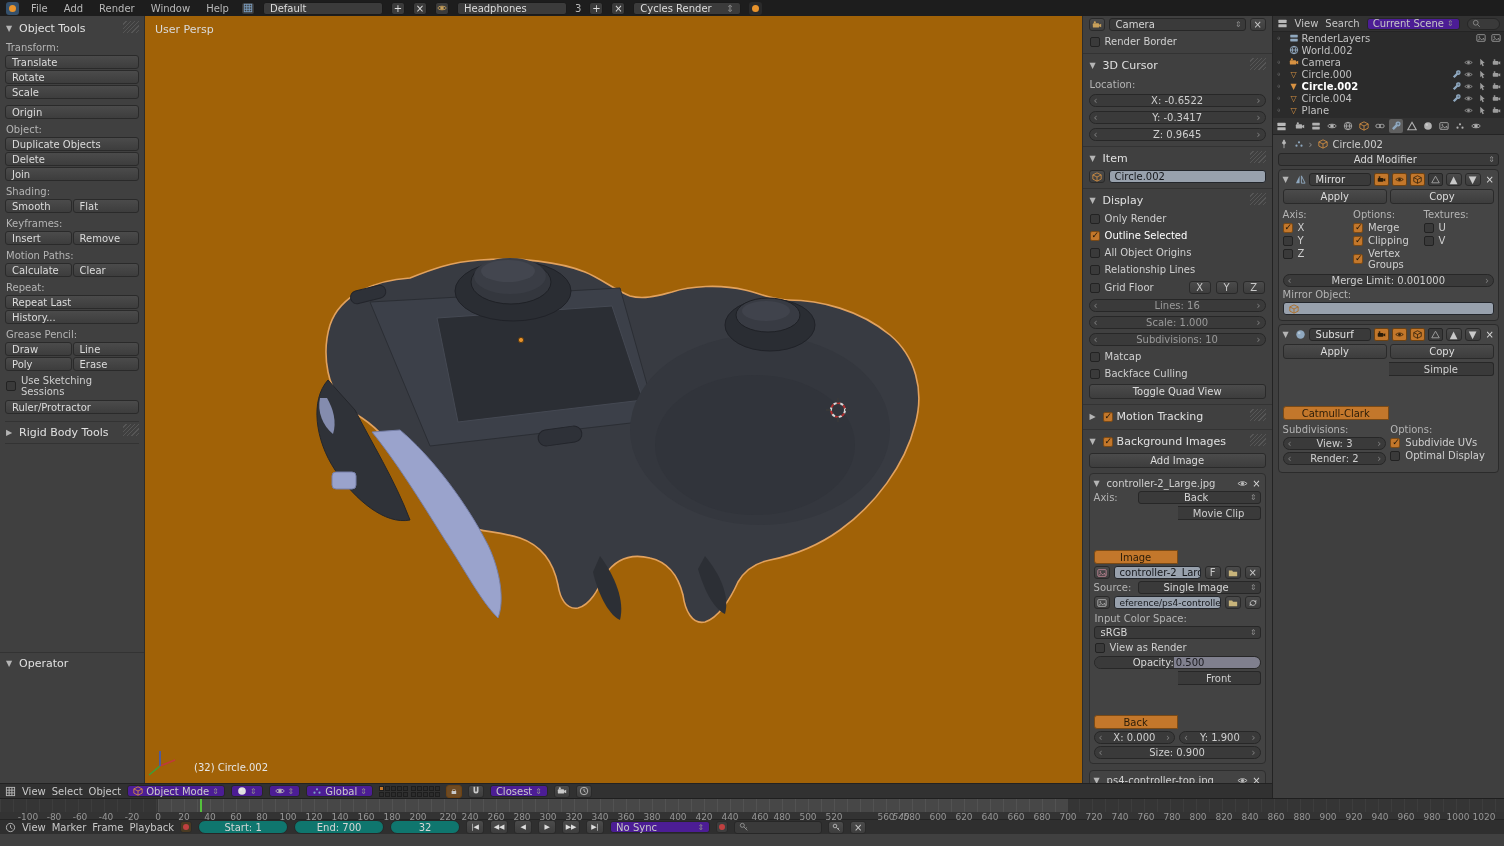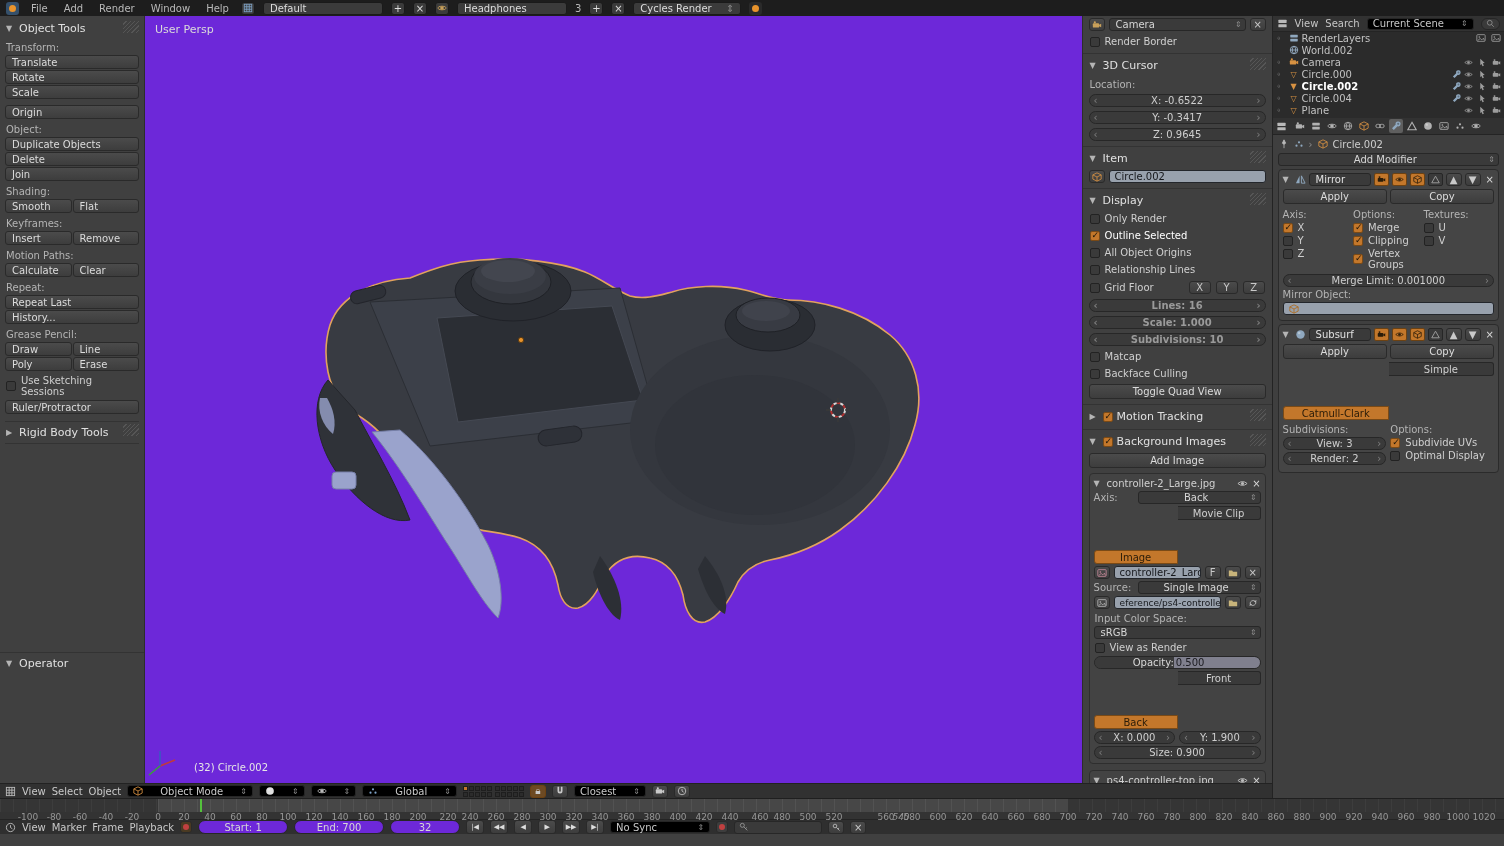--- a/index.html
+++ b/index.html
@@ -43,35 +43,35 @@
   .pair{display:flex;gap:1px;margin-bottom:1px;}
   .pair .tbtn{flex:1;margin:0;}
   .cbrow{display:flex;align-items:center;gap:5px;margin:3px 1px;color:#cfcfcf;}
   .cb{width:10px;height:10px;border:1px solid #222;background:#3a3a3a;border-radius:2px;position:relative;flex:none;}
   .cb.on{background:var(--accent);border-color:#7a4a16;}
   .cb.on::after{content:"✓";position:absolute;top:-2px;left:1px;font-size:9px;color:#1d1509;font-weight:bold;}
   .collapsed{border-top:1px solid #333;border-bottom:1px solid #333;margin-top:6px;padding:4px 1px;}
   .operator-pnl{position:absolute;left:0;right:0;top:636px;border-top:1px solid #333;padding:4px 6px;}
 
   
-  .viewport{flex:1;background:#6d28d9;position:relative;overflow:hidden;}
+  .viewport{flex:1;background:#a16207;position:relative;overflow:hidden;}
   .vp-label{position:absolute;left:10px;top:7px;color:#dadada;font-size:11px;}
   .vp-object{position:absolute;left:40px;bottom:10px;color:#e6e6e6;font-size:10px;margin-left:9px;}
   .vp-svg{position:absolute;inset:0;}
 
   
   .npanel{width:190px;background:#404040;border-left:1px solid #2d2d2d;padding:0 6px;
           overflow:hidden;display:flex;flex-direction:column;}
   .np-sep{border-top:1px solid #333;margin:3px -6px 2px -6px;}
   .row{display:flex;align-items:center;gap:4px;margin:2px 0;}
   .num{flex:1;height:13px;background:#3a3a3a;border:1px solid #272727;border-radius:7px;
        display:flex;align-items:center;justify-content:center;color:#cfcfcf;position:relative;}
   .num::before{content:"‹";position:absolute;left:4px;color:#808080;}
   .num::after{content:"›";position:absolute;right:4px;color:#808080;}
-  .num.dim{color:#9a9a9a;font-weight:bold;}
+  .num.dim{color:#9a9a9a;}
   .dd{height:13px;background:#3a3a3a;border:1px solid #272727;border-radius:3px;
       display:flex;align-items:center;justify-content:center;color:#d6d6d6;position:relative;padding:0 12px 0 6px;}
   .dd::after{content:"⇕";position:absolute;right:3px;font-size:8px;color:#8d8d8d;}
   .fieldlight{background:var(--fieldlight);border:1px solid #23262b;border-radius:3px;height:13px;
       color:#15171b;display:flex;align-items:center;padding:0 5px;overflow:hidden;white-space:nowrap;}
   .btnw{background:linear-gradient(#4b4b4b,#3d3d3d);border:1px solid #2a2a2a;border-radius:3px;
         height:15px;display:flex;align-items:center;justify-content:center;color:#dcdcdc;cursor:default;}
   .tabs2{display:flex;margin:2px 0;}
   .tabs2 div{flex:1;height:14px;display:flex;align-items:center;justify-content:center;
      background:#3a3a3a;border:1px solid #272727;color:#cfcfcf;}
@@ -83,22 +83,22 @@
   .slider .lft{width:48%;background:#3a3a3a;display:flex;align-items:center;justify-content:flex-end;}
   .slider .rgt{flex:1;background:#80808e;color:#1b1b20;display:flex;align-items:center;padding-left:2px;}
   .icbtn{width:16px;height:13px;background:linear-gradient(#4b4b4b,#3d3d3d);border:1px solid #2a2a2a;
          border-radius:3px;display:flex;align-items:center;justify-content:center;color:#c9c9c9;flex:none;}
   .imgblock{border:1px solid #2e2e2e;border-radius:4px;background:#434343;margin:3px 0;padding:2px 4px;}
   .npanel .clipped{height:5px;overflow:hidden;color:#9a9a9a;}
 
   
   .view3d-header{height:15px;background:#313131;border-top:1px solid #222;display:flex;
      align-items:center;gap:6px;padding:0 5px;color:#c9c9c9;white-space:nowrap;}
-  .hfield{background:#000000;border:1px solid #262626;border-radius:3px;height:12px;
-     display:flex;align-items:center;gap:17px;padding:0 5px;}
+  .hfield{background:#4c1d95;border:1px solid #262626;border-radius:3px;height:12px;
+     display:flex;align-items:center;gap:3px;padding:0 5px;}
   .layers{display:flex;gap:3px;}
   .lgrp{display:grid;grid-template-columns:repeat(5,5px);grid-auto-rows:5px;gap:1px;}
   .lcell{background:#2c2c2c;border:1px solid #1e1e1e;}
   .lcell.on{background:var(--accent);}
 
   
   .rightcol{flex:1;display:flex;flex-direction:column;background:#3f3f3f;}
   .outliner{height:102px;background:#2b2b2b;overflow:hidden;}
   .small-hdr{height:16px;background:#323232;display:flex;align-items:center;gap:7px;
      padding:0 4px;color:#c6c6c6;border-bottom:1px solid #242424;}
@@ -136,21 +136,21 @@
     background-image:repeating-linear-gradient(90deg,#3d3d3d 0 1px,transparent 1px 13px);}
   .tl-range{position:absolute;top:0;bottom:0;background:#474747;
     background-image:repeating-linear-gradient(90deg,#525252 0 1px,transparent 1px 13px);}
   .tl-playhead{position:absolute;top:0;bottom:-10px;width:2px;background:var(--playhead);z-index:3;}
   .tl-ruler{height:10px;background:#333;position:relative;color:#969696;font-size:9px;}
   .tl-ruler span{position:absolute;top:0;transform:translateX(-50%);}
   .tl-header{height:18px;background:#2f2f2f;border-top:1px solid #242424;display:flex;
      align-items:center;gap:6px;padding:0 5px;color:#c9c9c9;white-space:nowrap;}
   .trbtn{width:18px;height:14px;background:linear-gradient(#4b4b4b,#3d3d3d);border:1px solid #2a2a2a;
      border-radius:3px;display:flex;align-items:center;justify-content:center;font-size:7px;color:#ddd;}
-  .numf{background:#6d28d9;border:1px solid #272727;border-radius:7px;height:14px;
+  .numf{background:#0f766e;border:1px solid #272727;border-radius:7px;height:14px;
      display:flex;align-items:center;justify-content:center;padding:0 10px;color:#d6d6d6;}
   .recdot{width:12px;height:12px;border-radius:3px;background:#3d3d3d;border:1px solid #2a2a2a;
      display:flex;align-items:center;justify-content:center;}
   .recdot::after{content:"";width:6px;height:6px;border-radius:50%;background:var(--record);}
   .keyfield{background:#3a3a3a;border:1px solid #272727;border-radius:3px;height:13px;width:88px;
      display:flex;align-items:center;padding:0 4px;color:#9a9a9a;}
 </style>
 </head>
 <body>
 

